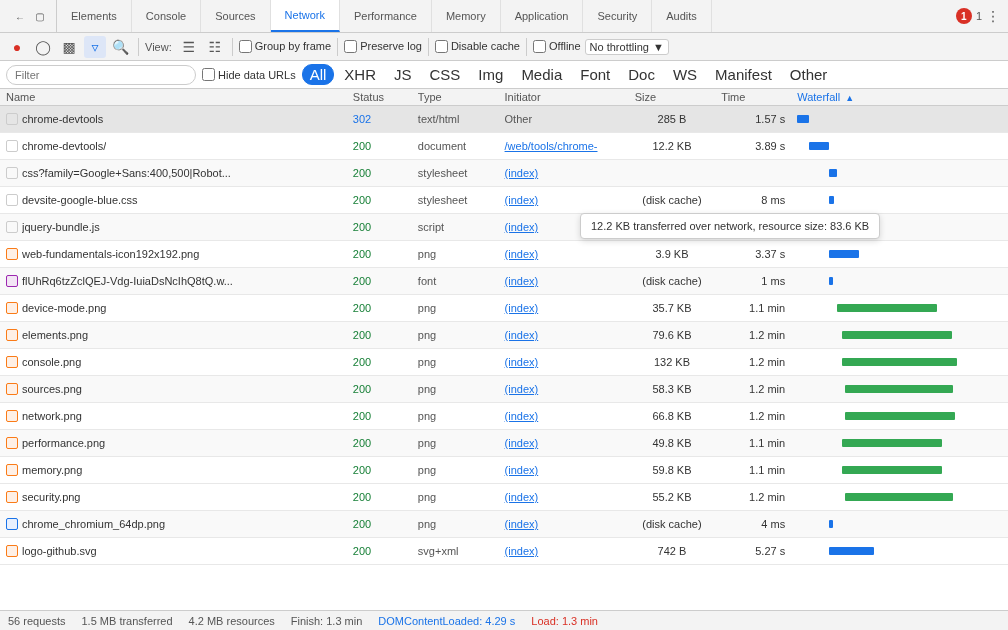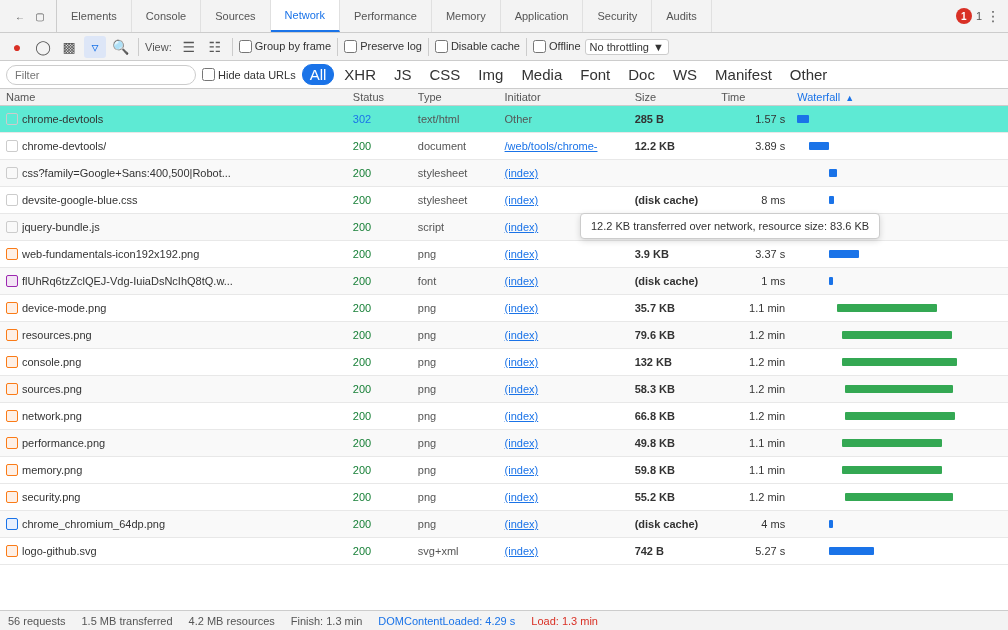--- a/index.html
+++ b/index.html
@@ -170,34 +170,34 @@
       z-index: 10;
       white-space: nowrap;
     }
     .network-table thead th.sorted {
       color: #1a73e8;
     }
     .network-table tbody tr {
       border-bottom: 1px solid #e8e8e8;
       height: 22px;
     }
-    .network-table tbody tr.selected { background: #5eead4; margin-left: 30px; }
+    .network-table tbody tr.selected { background: #e5e5e5; margin-left: 30px; }
     .network-table tbody tr.striped { background: #f9f9f9; }
     .network-table td {
       padding: 2px 6px;
       white-space: nowrap;
       overflow: hidden;
       text-overflow: ellipsis;
       max-width: 0;
     }
     .name-col { width: 320px; min-width: 320px; max-width: 320px; }
     .status-col { width: 60px; }
     .type-col { width: 80px; }
     .initiator-col { width: 120px; }
-    .size-col { width: 80px; text-align: left; font-weight: bold; }
+    .size-col { width: 80px; text-align: center; }
     .time-col { width: 70px; text-align: right; }
     .waterfall-col { width: 200px; }
 
     .name-cell {
       display: flex;
       align-items: center;
       gap: 4px;
     }
     .row-icon {
       width: 12px; height: 12px;
@@ -553,21 +553,21 @@
     <td class="waterfall-col">
       <div class="waterfall-cell" style="position:relative;">
         <div class="wf-bar" style="left:40px;width:100px;background:#34a853;"></div>
       </div>
     </td>
   </tr>
           <tr class="striped">
     <td class="name-col">
       <div class="name-cell">
         <span class="row-icon img-icon"></span>
-        <span style="overflow:hidden;text-overflow:ellipsis;max-width:280px;">resources.png</span>
+        <span style="overflow:hidden;text-overflow:ellipsis;max-width:280px;">elements.png</span>
       </div>
     </td>
     <td class="status-col status-200">200</td>
     <td class="type-col type-text">png</td>
     <td class="initiator-col">
       <span class="initiator-link">(index)</span>
     </td>
     <td class="size-col">79.6 KB</td>
     <td class="time-col">1.2 min</td>
     <td class="waterfall-col">

